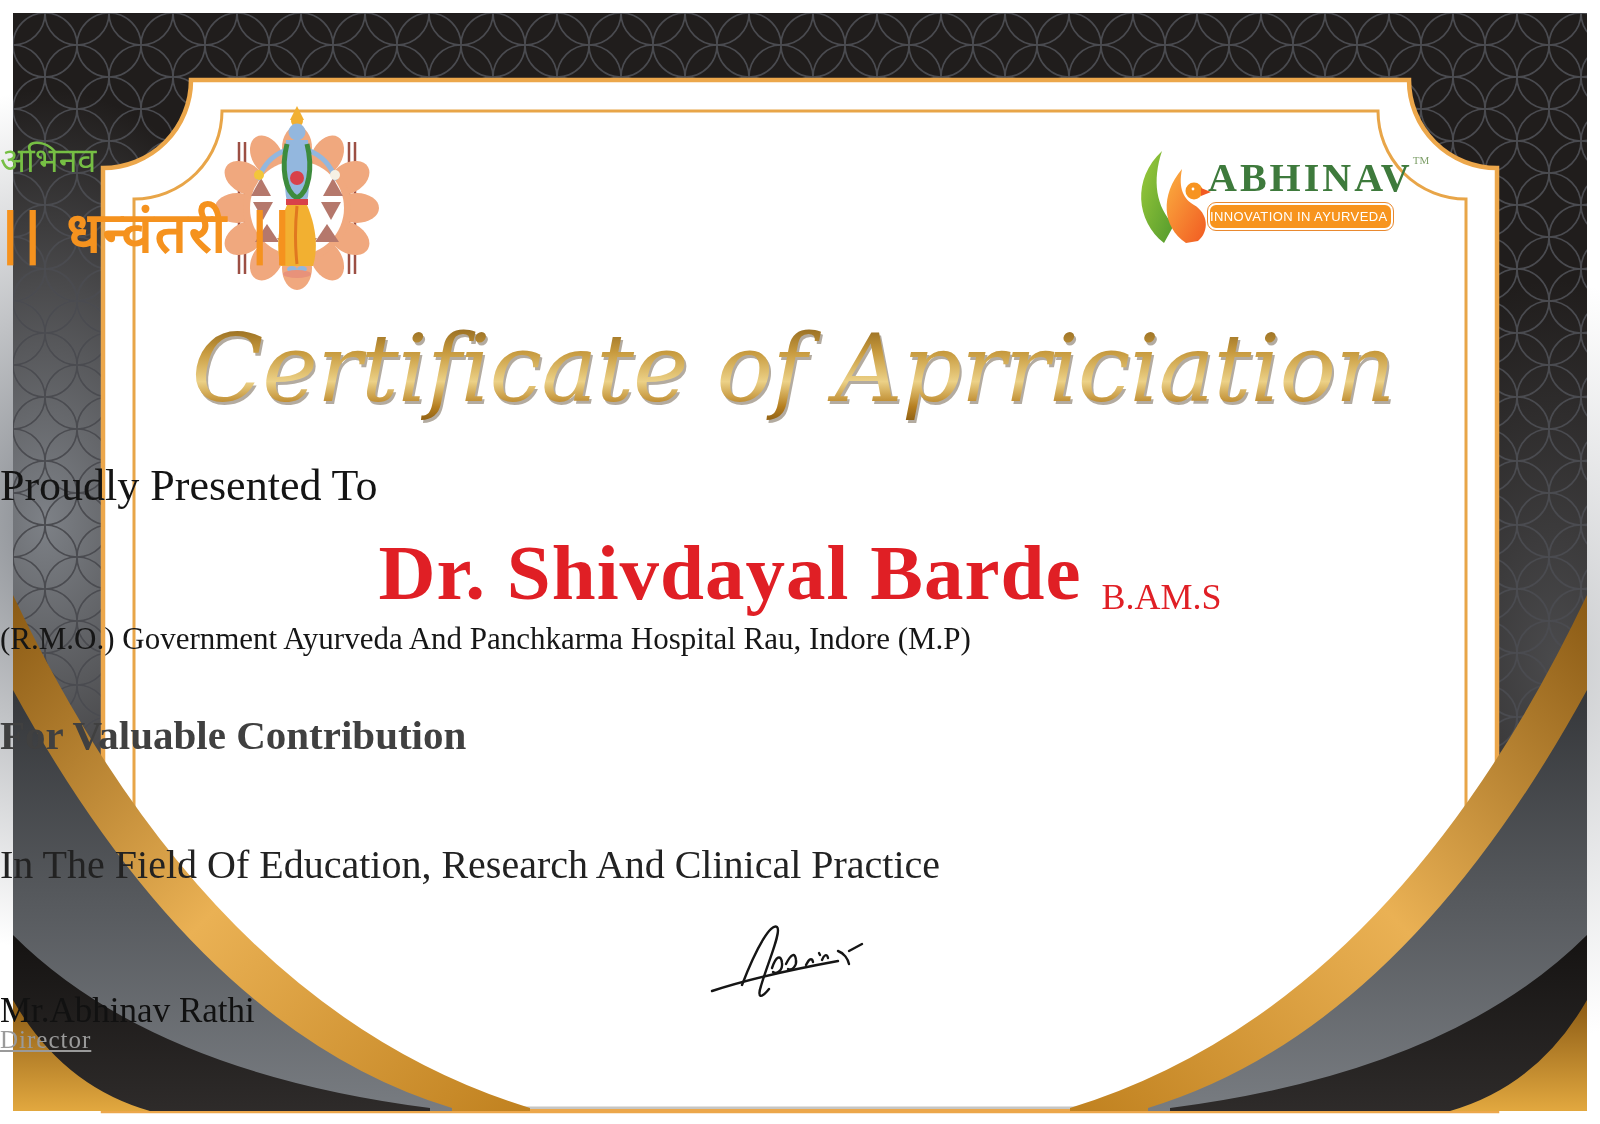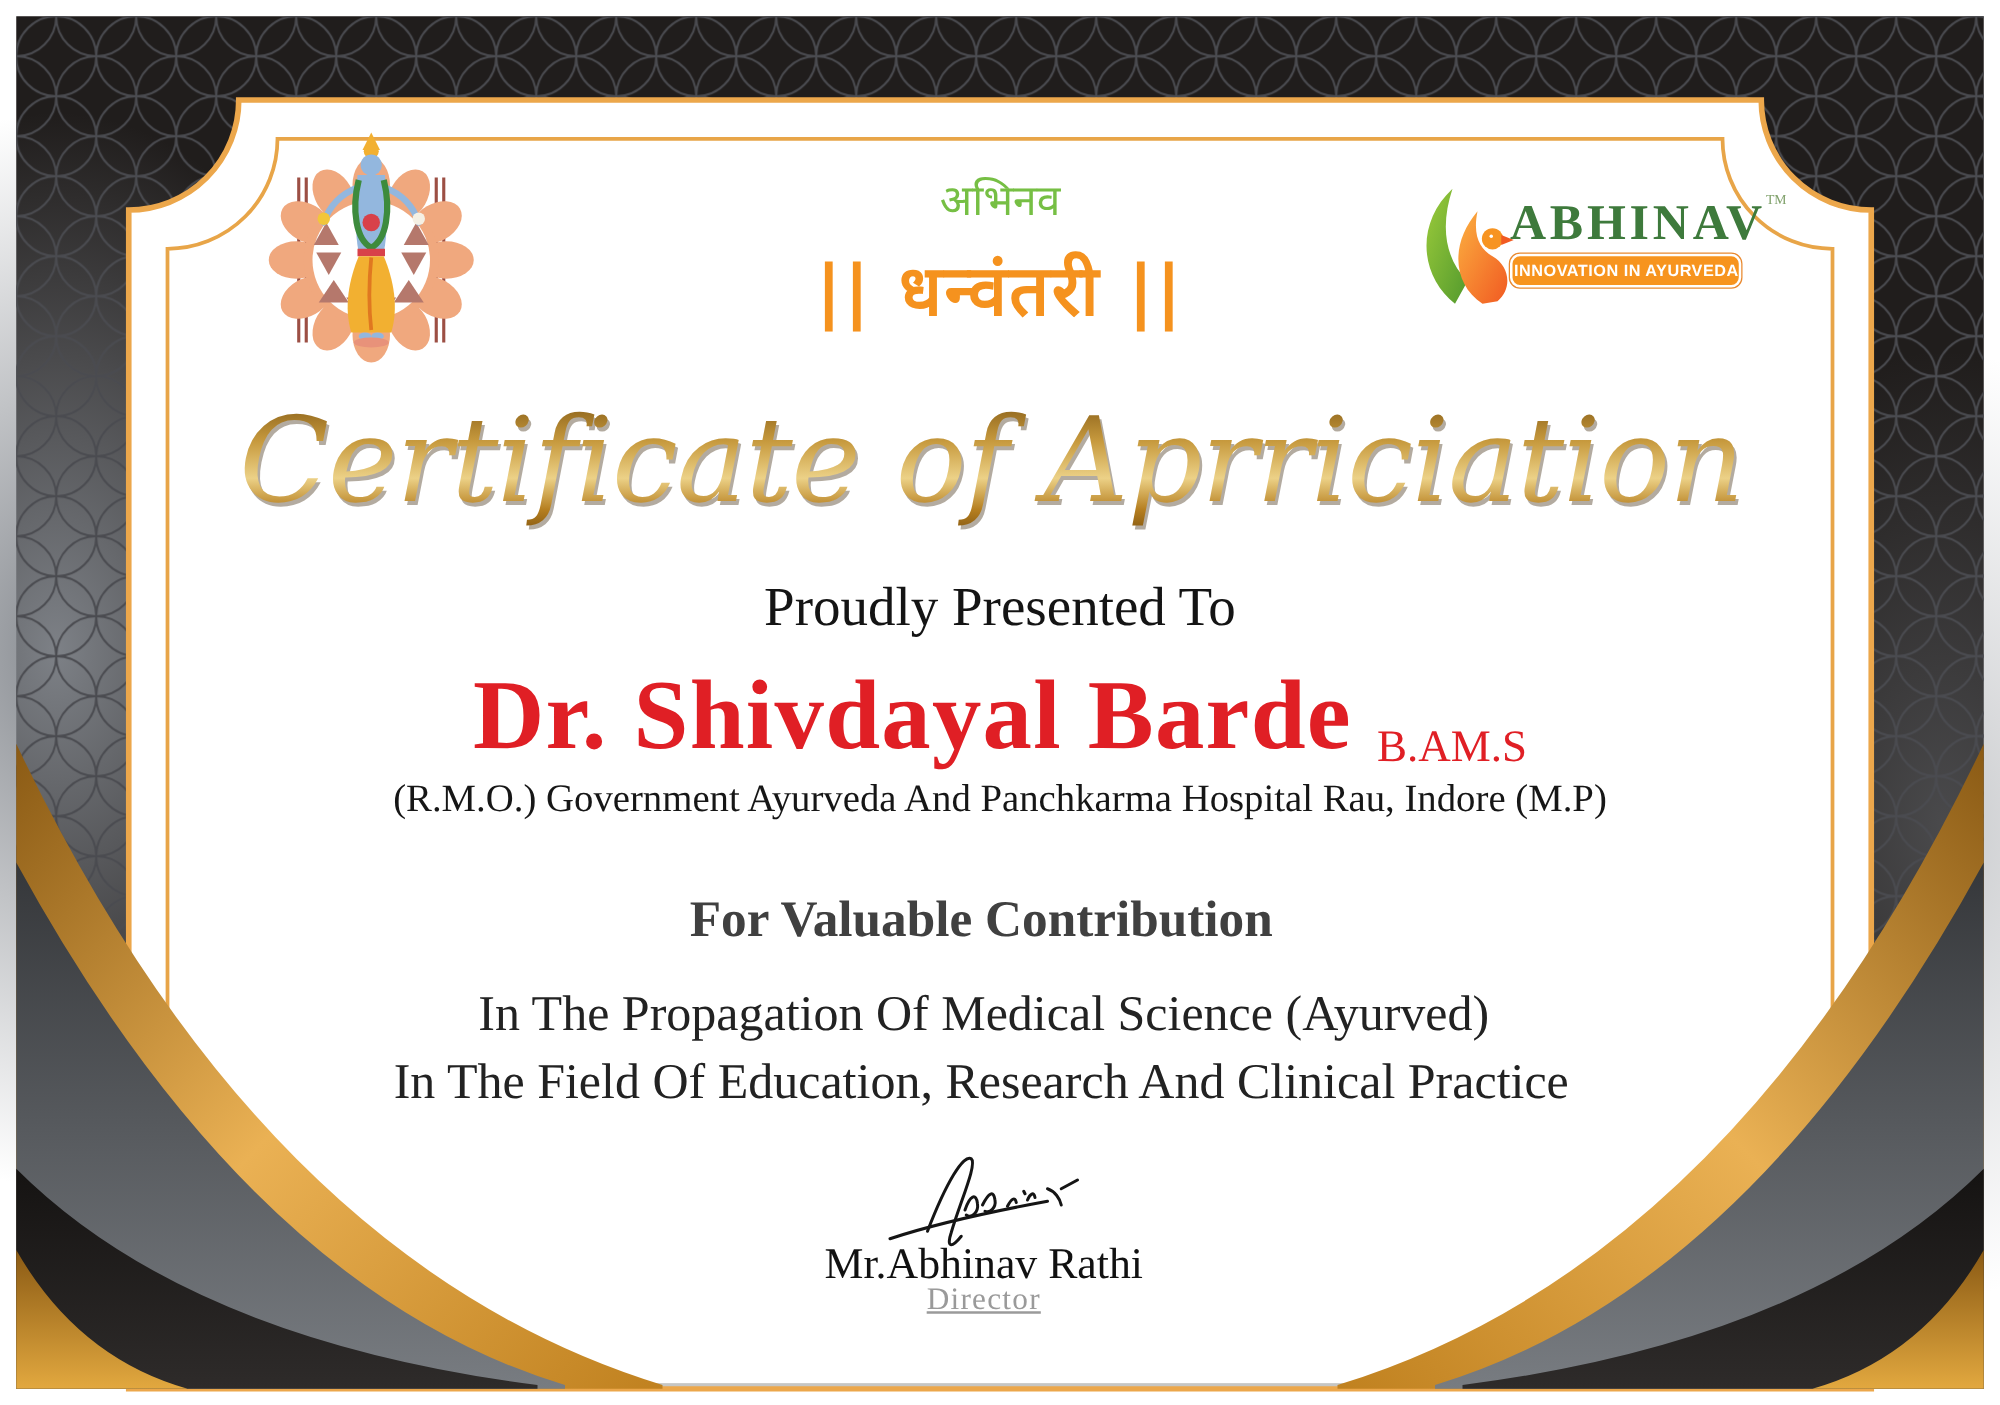--- a/index.html
+++ b/index.html
@@ -1,21 +1,21 @@
 <!DOCTYPE html>
 <html style="--gold: #eca74b; --name-red: #e01f25; --hindi-green: #76bf44; --hindi-orange: #f5921e; --logo-green: #3e7a3c; --badge-orange: #f7941e; --text-dark: #1c1c1c; --muted-gray: #9a9a9a;"><head>
 <meta charset="utf-8">
 <style>
   html,body{margin:0;padding:0;background:#ffffff;}
   .stage{
     position:relative;width:1600px;height:1124px;overflow:hidden;background:#ffffff;
     font-family:"Liberation Serif","DejaVu Serif",serif;color:var(--text-dark,#1c1c1c);
   }
   .stage svg.bg{position:absolute;left:0;top:0;}
-  .abs{position:absolute;left:0;right:0;text-align:center;}
+  .abs{position:absolute;left:0;right:0;text-align:left;}
 
   .hindi-small{top:136px;font-family:"DejaVu Sans",sans-serif;font-size:34px;color:var(--hindi-green,#76bf44);}
   .hindi-title{top:192px;font-family:"DejaVu Sans",sans-serif;font-size:56px;font-weight:bold;color:var(--hindi-orange,#f5921e);letter-spacing:2px;}
 
   .presented{top:460px;font-size:44px;color:#141414;}
 
   .name-row{position:absolute;left:0;right:0;top:518px;height:100px;display:flex;justify-content:center;align-items:flex-end;}
   .name{font-size:79px;font-weight:bold;color:var(--name-red,#e01f25);letter-spacing:1px;}
   .credential{font-size:36px;color:var(--name-red,#e01f25);margin-left:20px;font-weight:normal;}
 
@@ -24,21 +24,21 @@
   .bodyline1{top:787px;right:26px;font-size:40px;color:#222;}
   .bodyline2{top:841px;right:30px;font-size:40px;color:#222;}
 
   .signatory{top:991px;right:26px;font-size:35px;color:#111;}
   .role{top:1026px;right:26px;font-size:25px;color:var(--muted-gray,#9a9a9a);letter-spacing:1px;text-decoration:underline;}
 
   .logo-text{position:absolute;left:1208px;top:158px;width:200px;}
   .logo-name{font-family:"Liberation Serif","DejaVu Serif",serif;font-size:40px;font-weight:600;color:var(--logo-green,#3e7a3c);letter-spacing:3px;line-height:1;}
   .logo-tm{font-size:11px;color:#7fa06a;vertical-align:top;position:relative;top:-4px;letter-spacing:0;}
   .logo-badge{margin-top:5px;width:181px;background:var(--badge-orange,#f7941e);border:2px solid #fff;outline:1px solid #e9892f;border-radius:8px;
-    font-family:"Liberation Sans","DejaVu Sans",sans-serif;font-size:13px;font-weight:bold;color:#ffffff;text-align:right;padding:4px 0;letter-spacing:0.4px;}
+    font-family:"Liberation Sans","DejaVu Sans",sans-serif;font-size:13px;font-weight:normal;color:#ffffff;text-align:left;padding:4px 0;letter-spacing:0.4px;}
 </style>
 </head>
 <body>
 
 <div class="stage">
 
   <svg class="bg" width="1600" height="1124" viewBox="0 0 1600 1124">
     <defs>
       <pattern id="coins" width="64" height="64" patternUnits="userSpaceOnUse" patternTransform="translate(13,13)">
         <g fill="none" stroke="#4a4b50" stroke-width="1.6">
@@ -210,21 +210,20 @@
 
   <div class="name-row">
     <span class="name">Dr. Shivdayal Barde</span>
     <span class="credential">B.AM.S</span>
   </div>
 
   <div class="abs designation">(R.M.O.) Government Ayurveda And Panchkarma Hospital Rau, Indore (M.P)</div>
 
   <div class="abs heading">For Valuable Contribution</div>
 
-  <div class="abs bodyline1">In The Propagation Of Medical Science (Ayurved)</div>
 
   <div class="abs bodyline2">In The Field Of Education, Research And Clinical Practice</div>
 
   <div class="abs signatory">Mr.Abhinav Rathi</div>
 
   <div class="abs role">Director</div>
 
 </div>
 
 </body></html>

